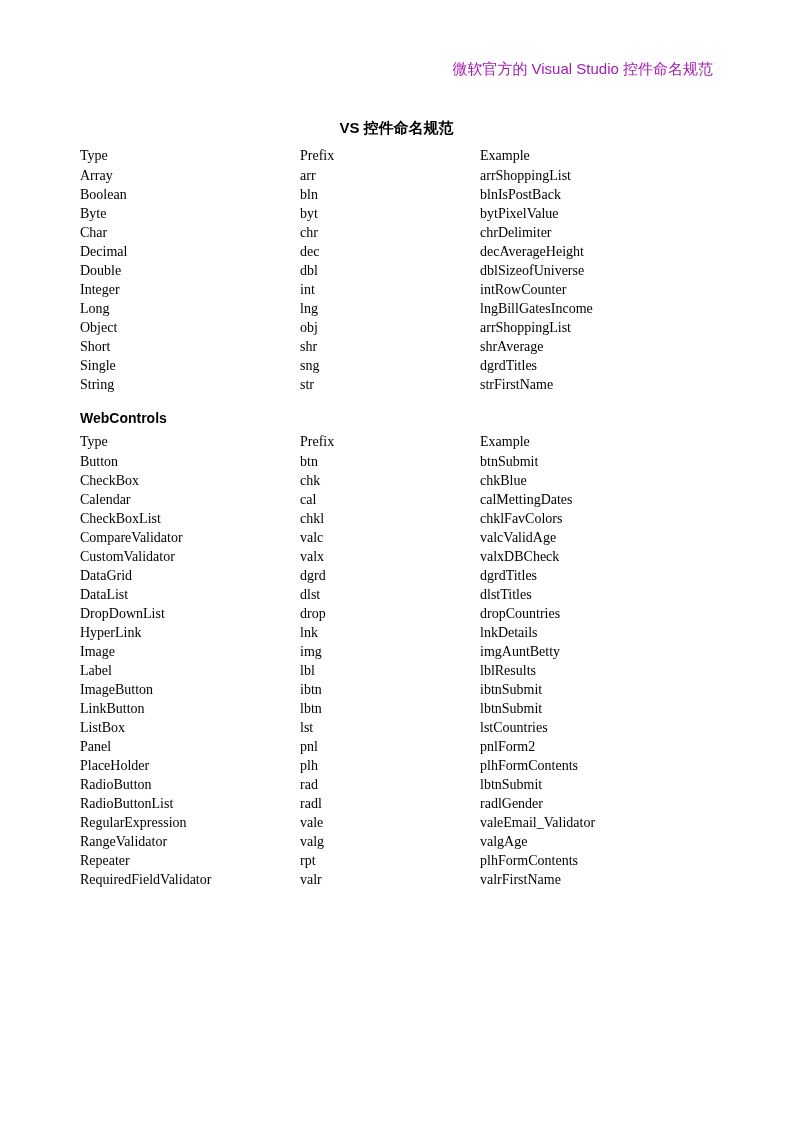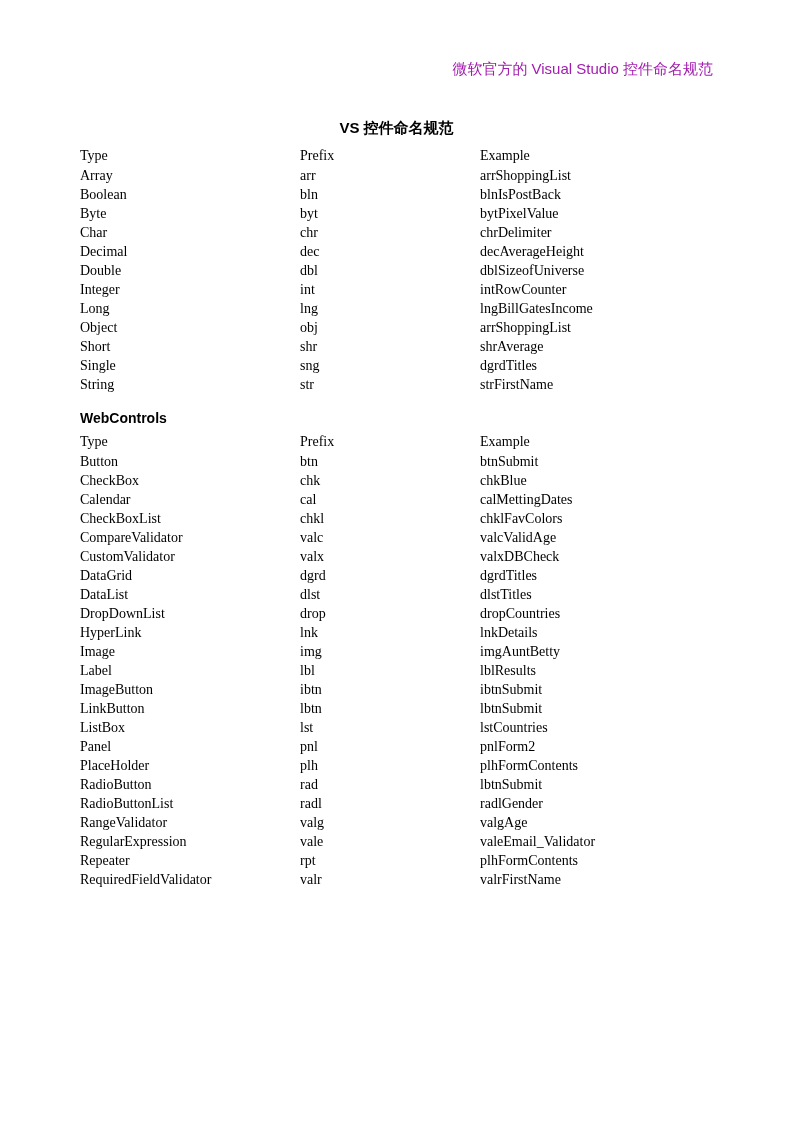--- a/index.html
+++ b/index.html
@@ -237,30 +237,30 @@
           <td class="col-type">RadioButton</td>
           <td class="col-prefix">rad</td>
           <td class="col-example">lbtnSubmit</td>
         </tr>
         <tr>
           <td class="col-type">RadioButtonList</td>
           <td class="col-prefix">radl</td>
           <td class="col-example">radlGender</td>
         </tr>
         <tr>
+          <td class="col-type">RegularExpression</td>
+          <td class="col-prefix">vale</td>
+          <td class="col-example">valeEmail_Validator</td>
+        </tr>
+        <tr>
           <td class="col-type">RangeValidator</td>
           <td class="col-prefix">valg</td>
           <td class="col-example">valgAge</td>
         </tr>
         <tr>
-          <td class="col-type">RegularExpression</td>
-          <td class="col-prefix">vale</td>
-          <td class="col-example">valeEmail_Validator</td>
-        </tr>
-        <tr>
           <td class="col-type">Repeater</td>
           <td class="col-prefix">rpt</td>
           <td class="col-example">plhFormContents</td>
         </tr>
         <tr>
           <td class="col-type">RequiredFieldValidator</td>
           <td class="col-prefix">valr</td>
           <td class="col-example">valrFirstName</td>
         </tr>
       </tbody>

